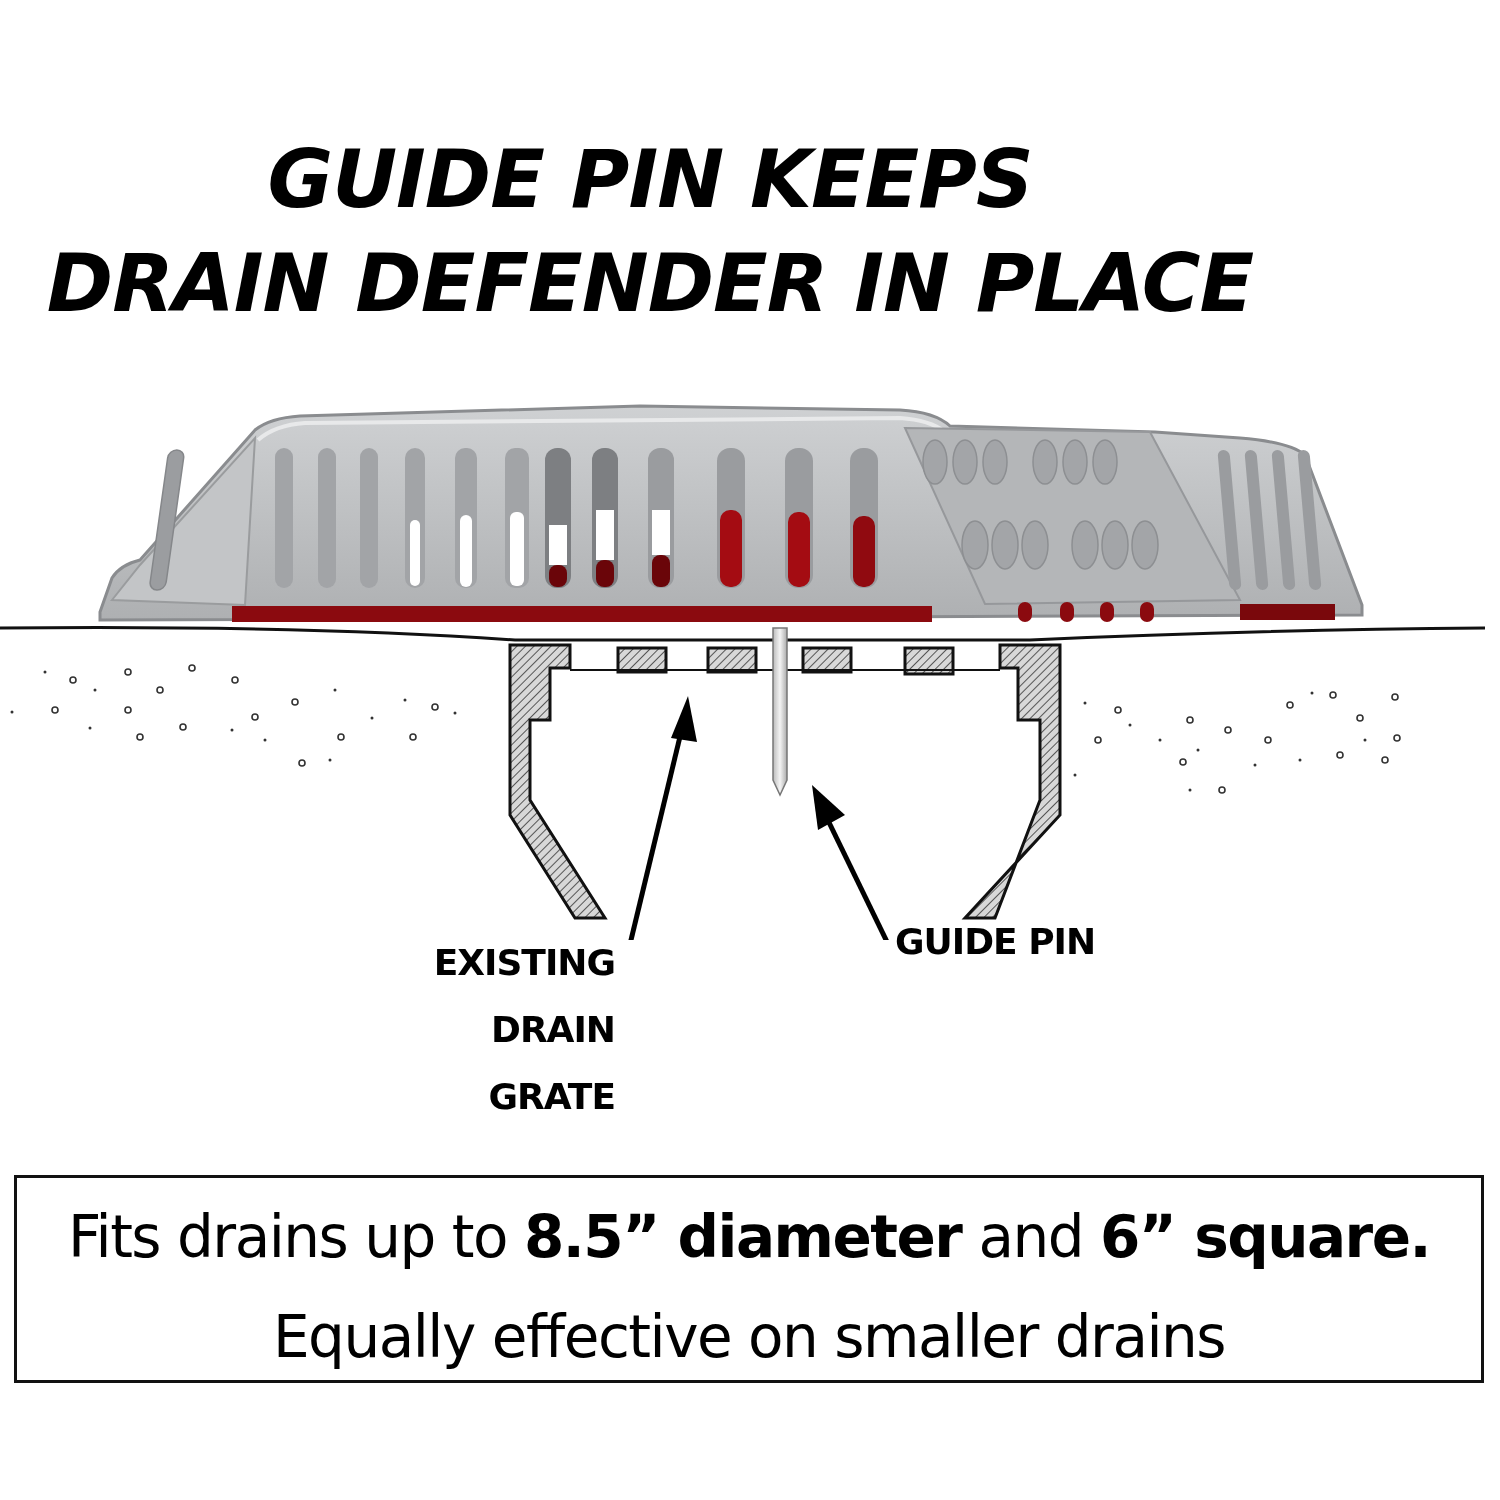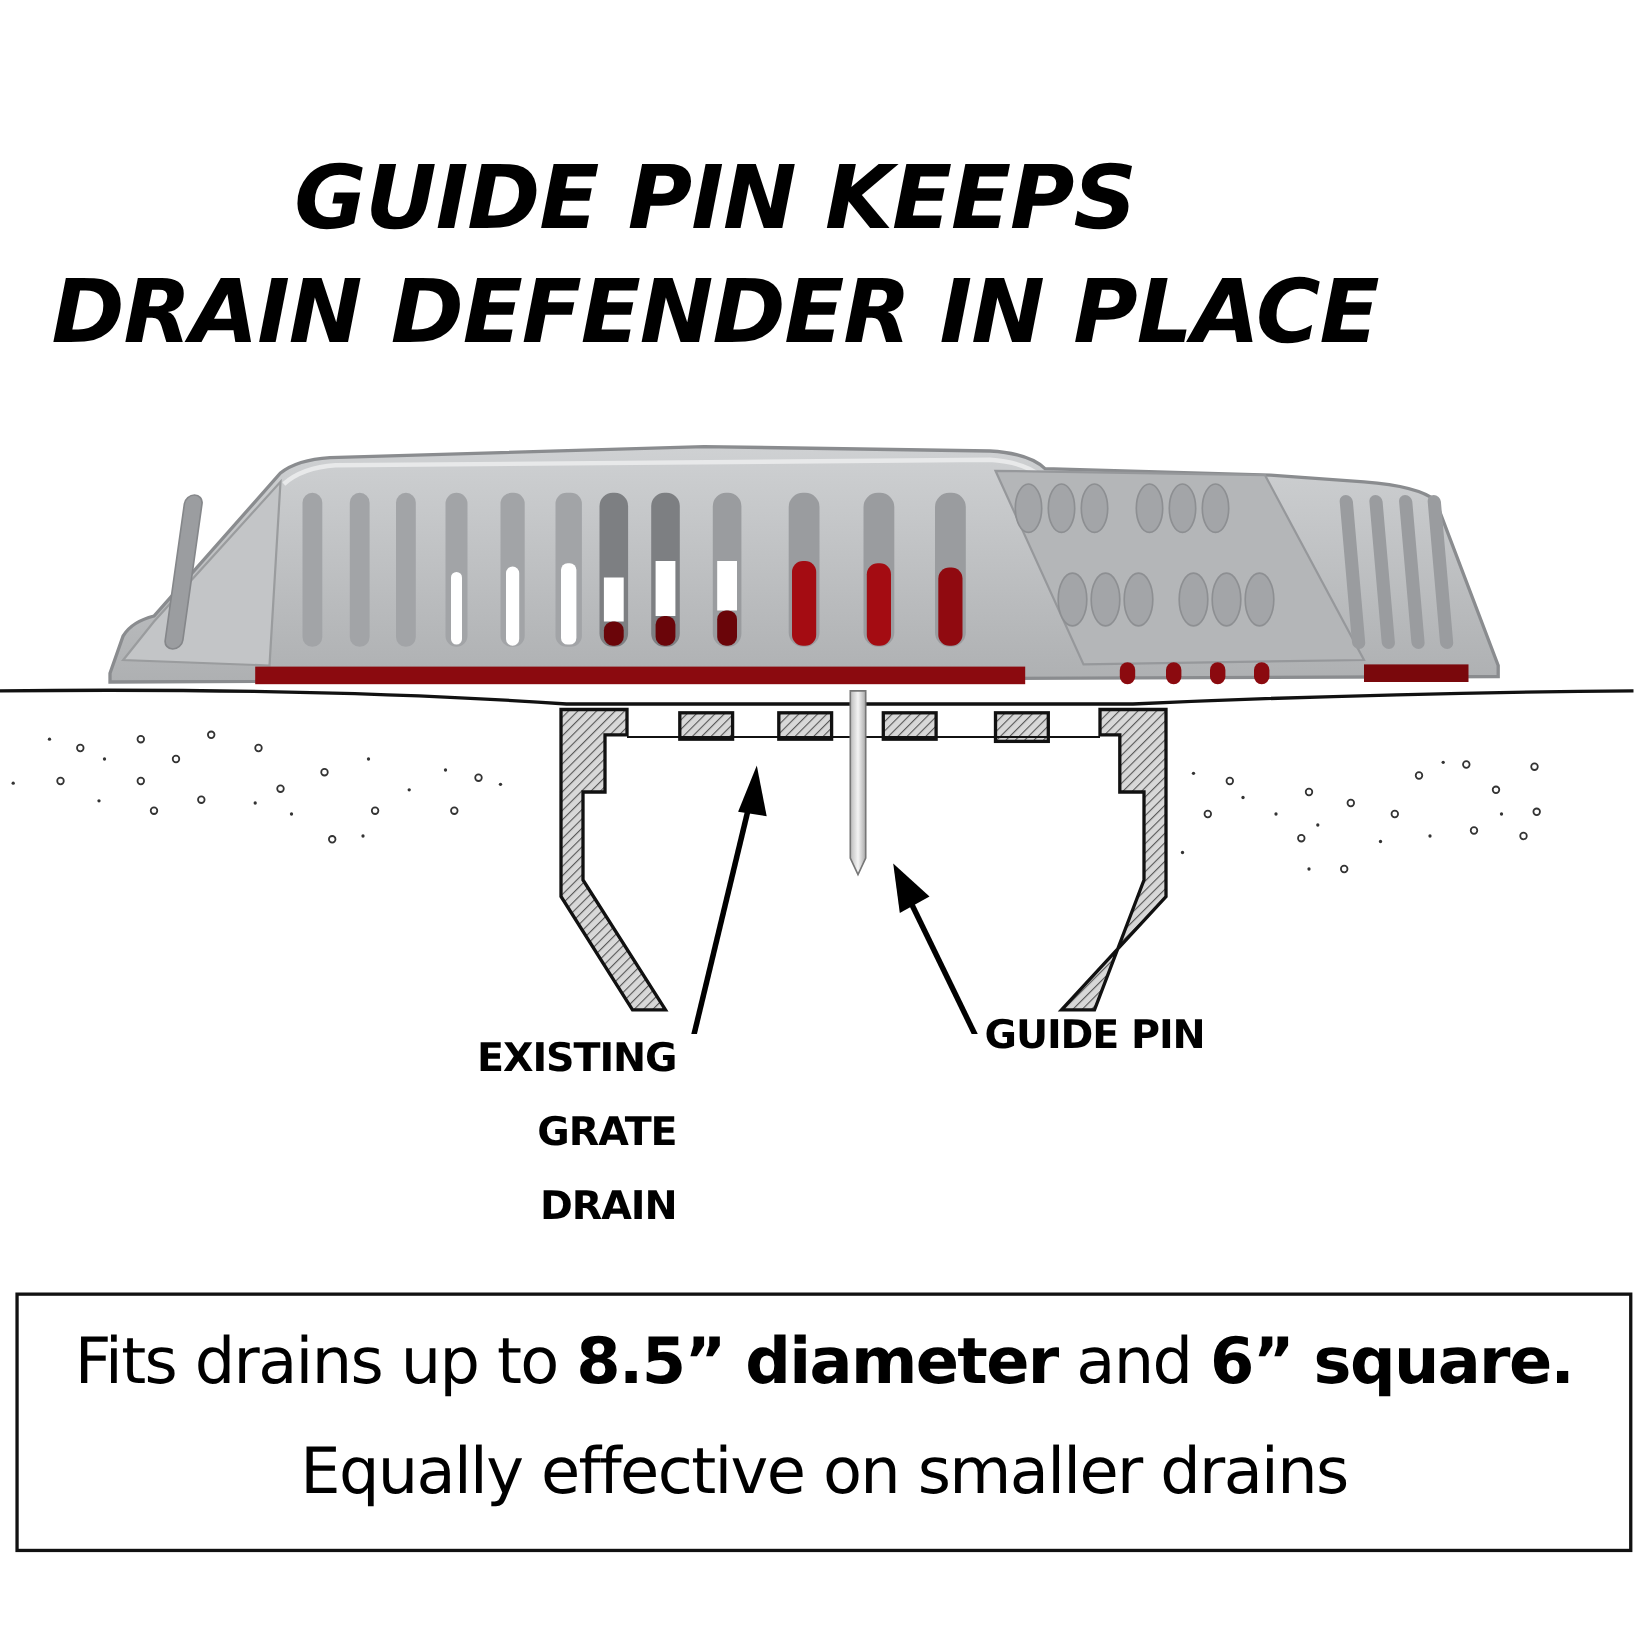--- a/index.html
+++ b/index.html
@@ -5,21 +5,21 @@
   html,body{margin:0;padding:0;background:#fff;}
   body{width:1500px;height:1500px;position:relative;overflow:hidden;font-family:"DejaVu Sans","Liberation Sans",sans-serif;color:#000;}
   .title{position:absolute;left:0;width:1300px;text-align:center;font-weight:bold;font-style:italic;font-size:80px;letter-spacing:-1px;line-height:1;}
   .t1{top:140px;}
   .t2{top:244px;}
   svg.diagram{position:absolute;left:0;top:380px;}
   .label{position:absolute;font-weight:bold;font-size:36px;line-height:1;letter-spacing:-1px;}
   .lbl-grate{top:945px;left:370px;text-align:right;width:245px;}
   .lbl-grate div{margin-bottom:31px;}
   .lbl-pin{top:924px;left:895px;}
-  .infobox{position:absolute;left:14px;top:1175px;width:1470px;height:236px;border:3px solid #111;box-sizing:border-box;text-align:center;font-size:58px;line-height:1;letter-spacing:-1.5px;}
+  .infobox{position:absolute;left:14px;top:1175px;width:1470px;height:208px;border:3px solid #111;box-sizing:border-box;text-align:center;font-size:58px;line-height:1;letter-spacing:-1.5px;}
   .infobox .l1{margin-top:30px;}
   .infobox .l2{margin-top:42px;}
   .infobox b{font-weight:bold;}
 </style>
 </head>
 <body>
 
 <div class="title t1">GUIDE PIN KEEPS</div>
 <div class="title t2">DRAIN DEFENDER IN PLACE</div>
 
@@ -186,21 +186,21 @@
       <circle cx="1255" cy="765" r="1.5"></circle>
       <circle cx="1300" cy="760" r="1.5"></circle>
       <circle cx="1312" cy="693" r="1.5"></circle>
     <circle cx="1365" cy="740" r="1.5"></circle>
       <circle cx="1190" cy="790" r="1.5"></circle>
   </g>
 </svg>
 
 <div class="label lbl-grate">
   <div>EXISTING</div>
+  <div>DRAIN</div>
   <div>GRATE</div>
-  <div>DRAIN</div>
 </div>
 <div class="label lbl-pin">GUIDE PIN</div>
 
 <div class="infobox">
   <div class="l1"><span>Fits drains up to </span><b>8.5” diameter</b><span> and </span><b>6” square.</b></div>
   <div class="l2">Equally effective on smaller drains</div>
 </div>
 
 </body></html>

